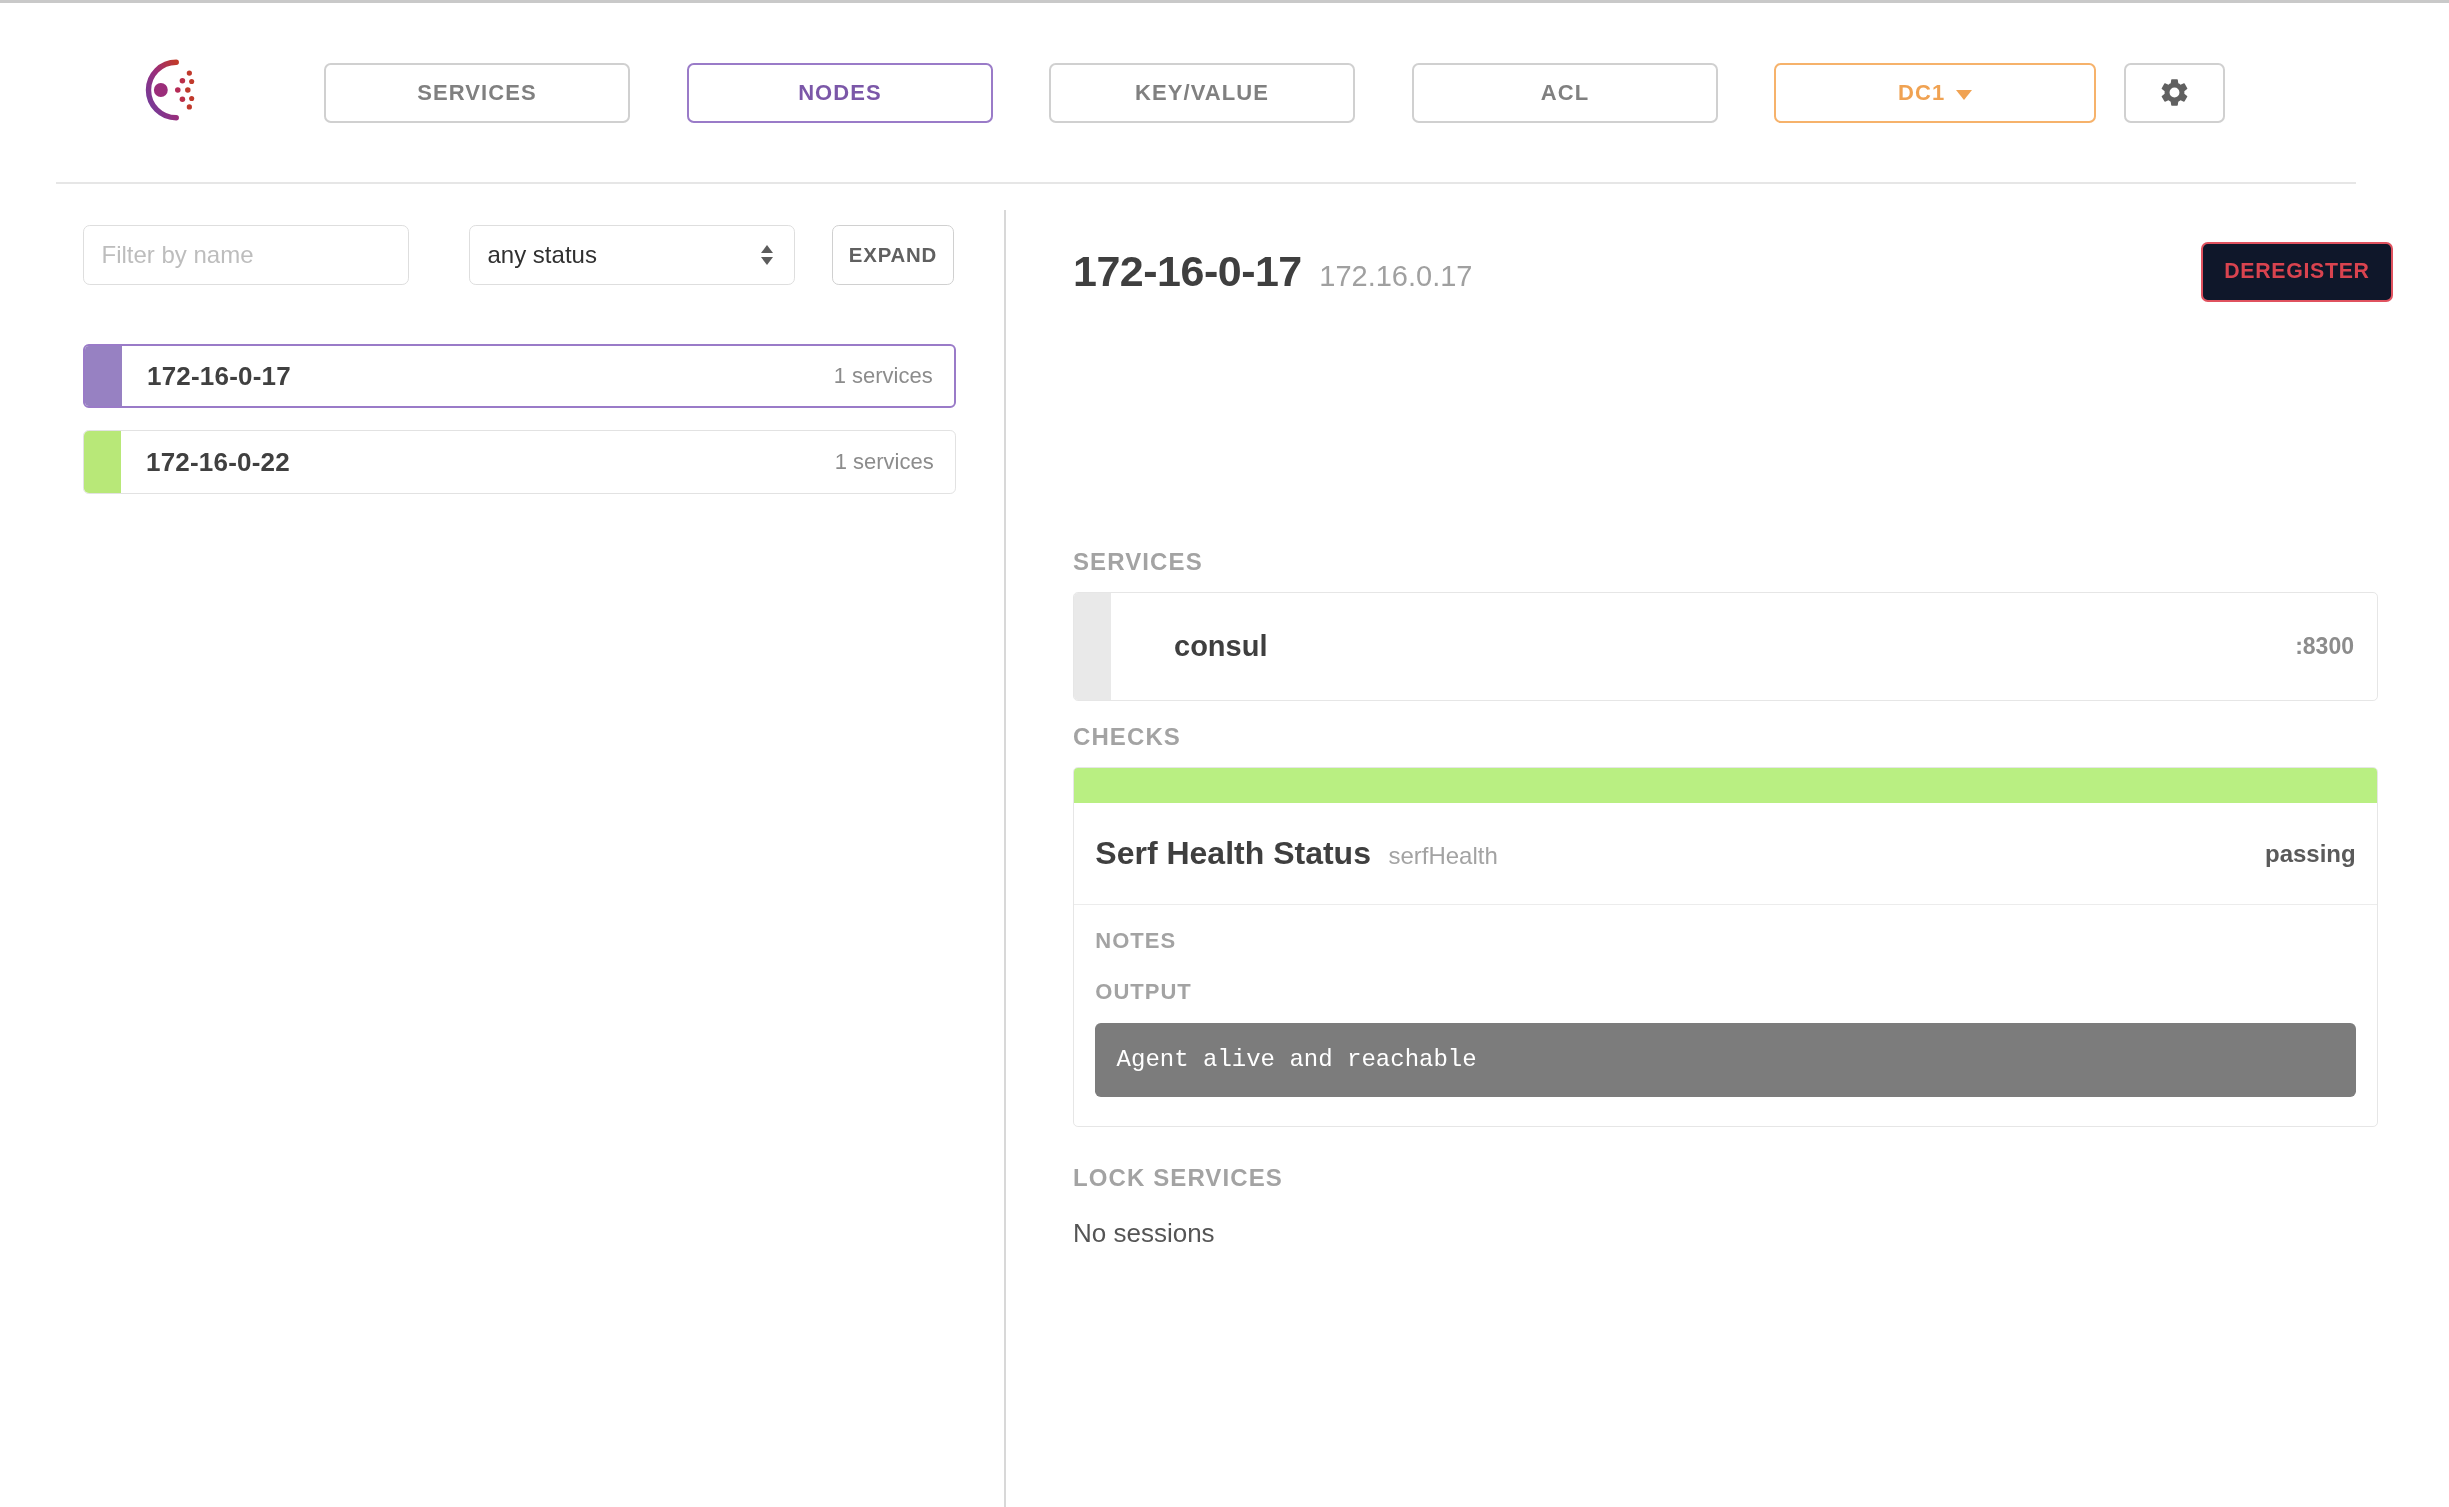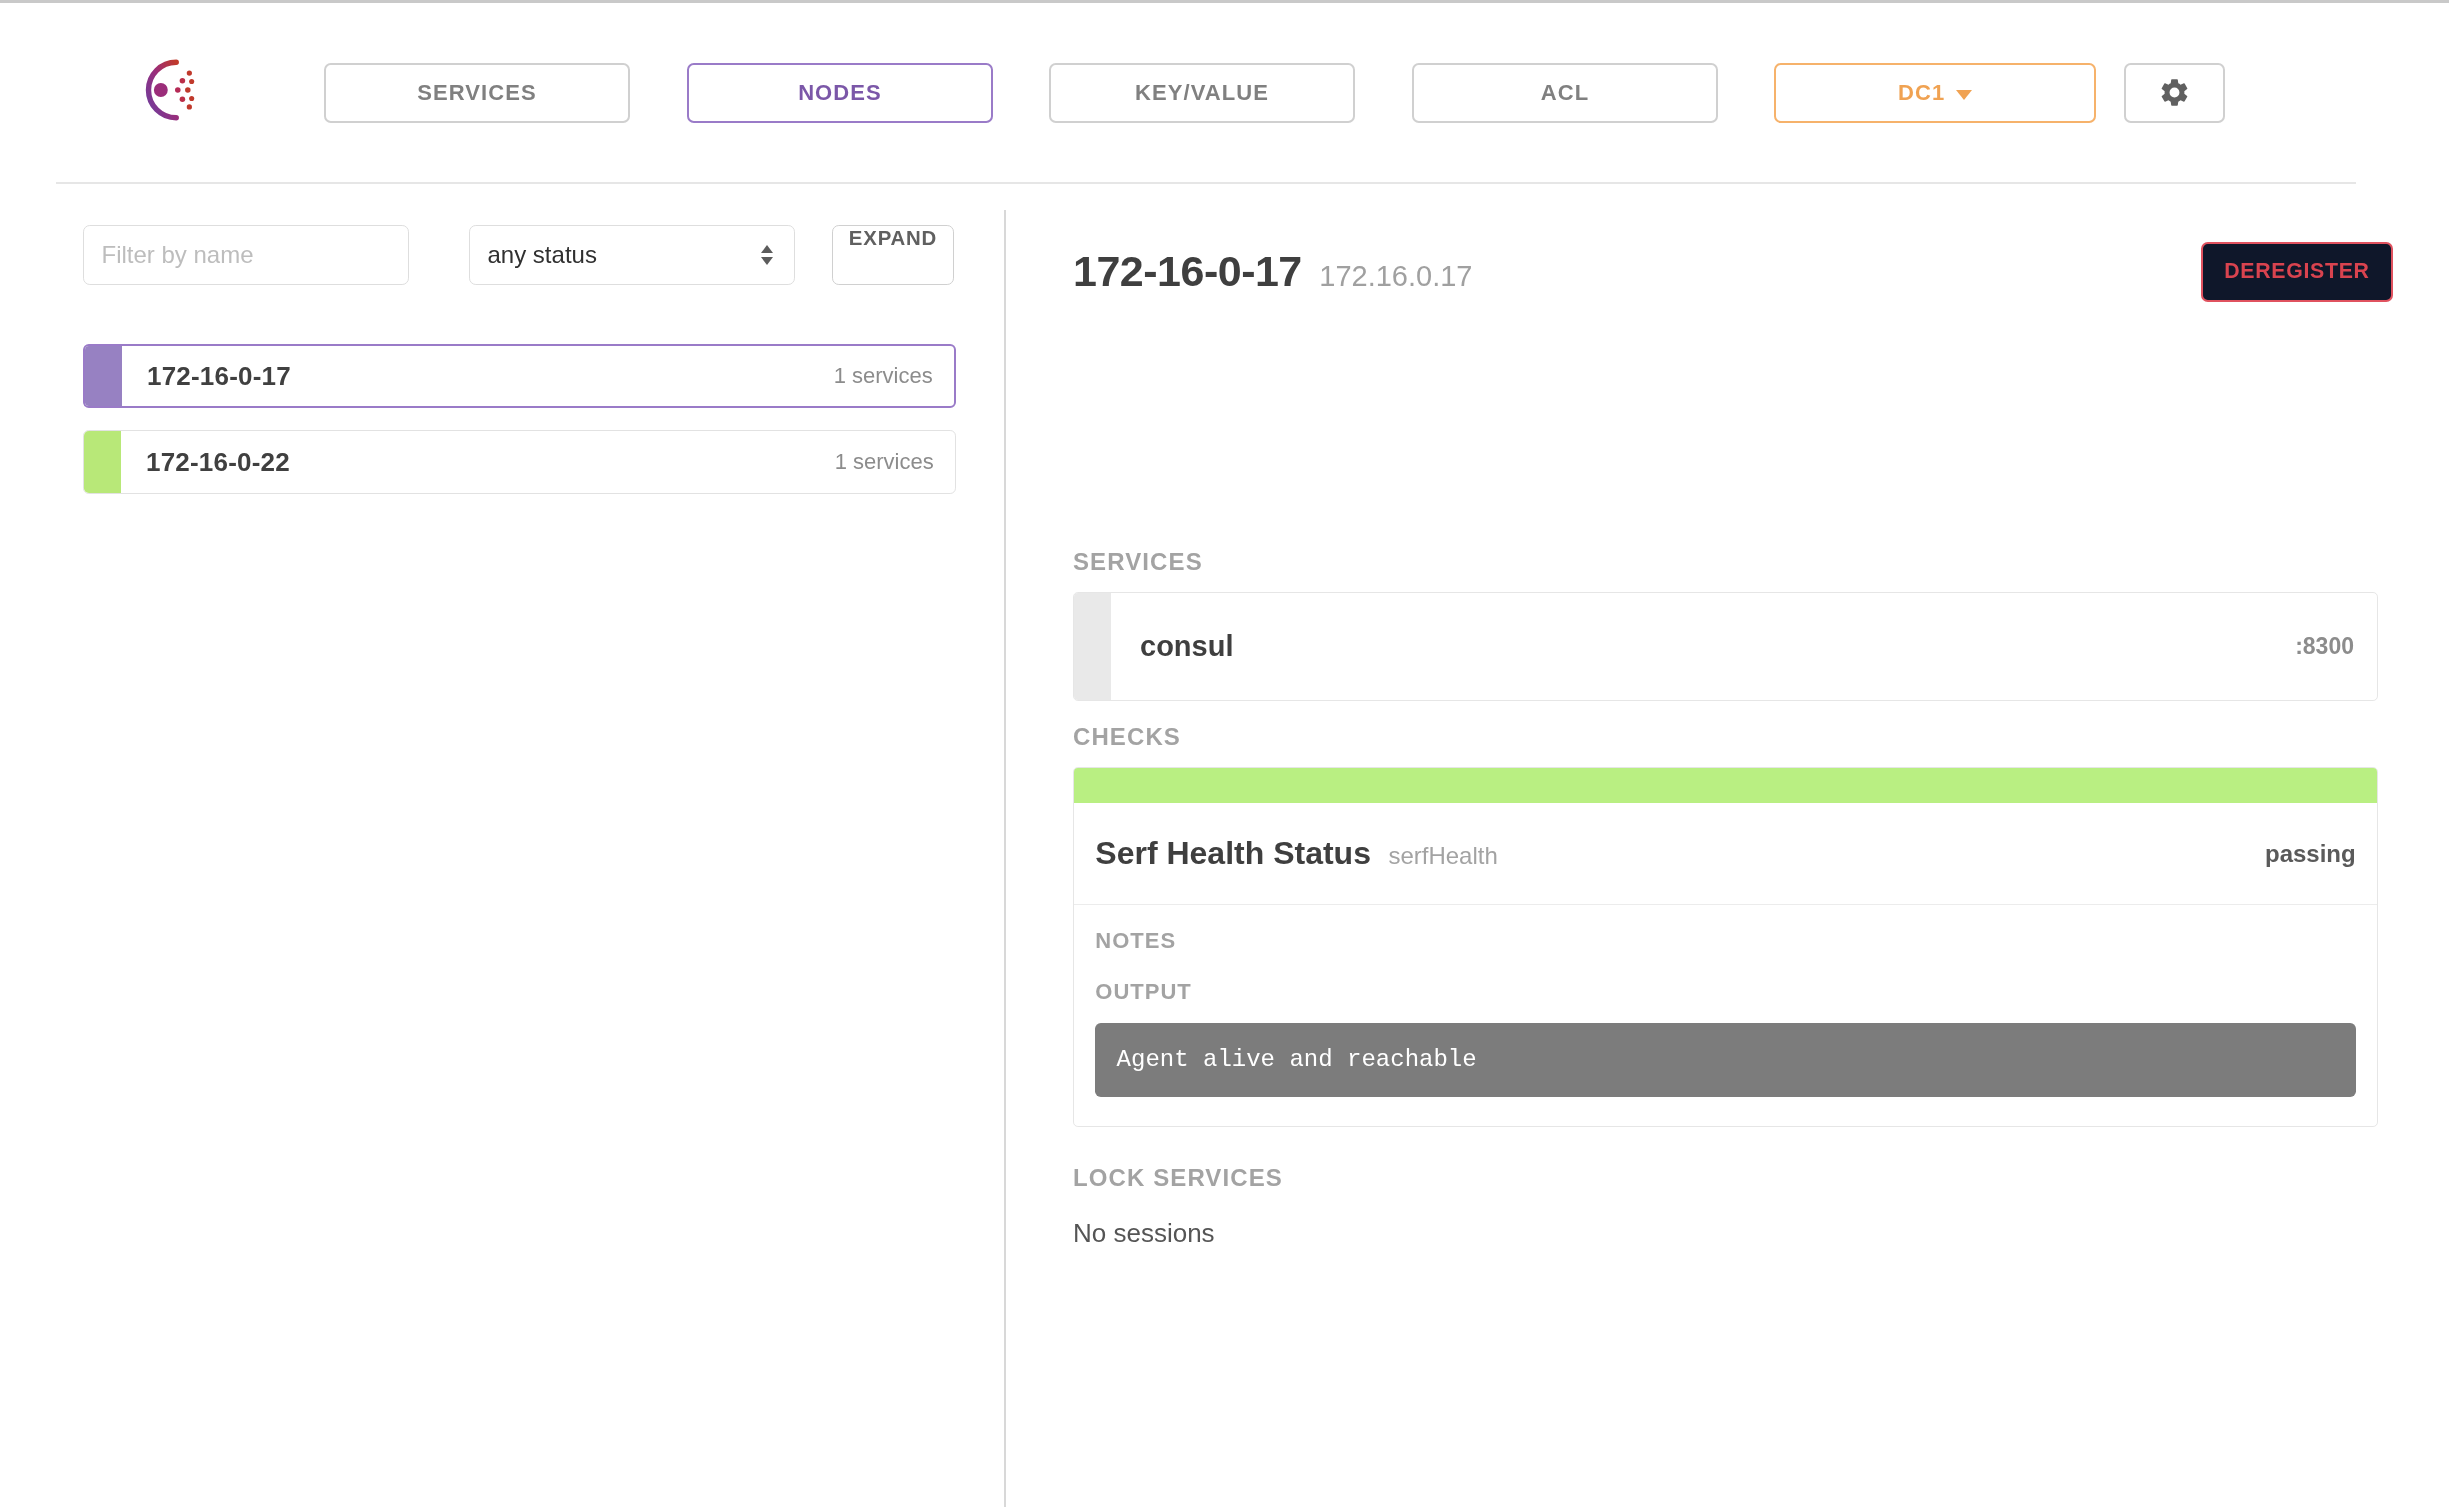--- a/index.html
+++ b/index.html
@@ -128,21 +128,21 @@
     border-right: 6.8px solid transparent;
     border-top: 8.7px solid #5c5c5c;
   }
   .expand-btn {
     margin-left: 37px;
     width: 122px; height: 60px;
     border: 1.9px solid #d0d0d0; border-radius: 6.8px;
     background: #fff;
     color: #606060;
     font-size: 20.4px; font-weight: bold; letter-spacing: 0.8px;
-    display: flex; align-items: flex-start; justify-content: center;
+    display: flex; align-items: center; justify-content: center;
     cursor: pointer;
     font-family: "Liberation Sans", sans-serif;
   }
 
   
   .node-list { position: absolute; top: 150px; left: 83px; width: 873px; }
   .node-item {
     position: relative;
     height: 64px;
     margin-bottom: 22px;
@@ -217,21 +217,21 @@
     background: #ffffff;
     display: flex; align-items: center;
     overflow: hidden;
     cursor: pointer;
   }
   .service-bar {
     position: absolute; left: 0; top: 0; bottom: 0;
     width: 37px; background: #e9e9e9;
   }
   .service-name {
-    margin-left: 66px;
+    margin-left: 100px;
     font-size: 29px; font-weight: bold; color: #3f3f3f;
   }
   .service-port {
     margin-left: auto; margin-right: 23px;
     font-size: 23px; color: #8c8c8c; font-weight: bold;
   }
 
   
   .check-card {
     position: absolute; top: 573px; left: 68px;

